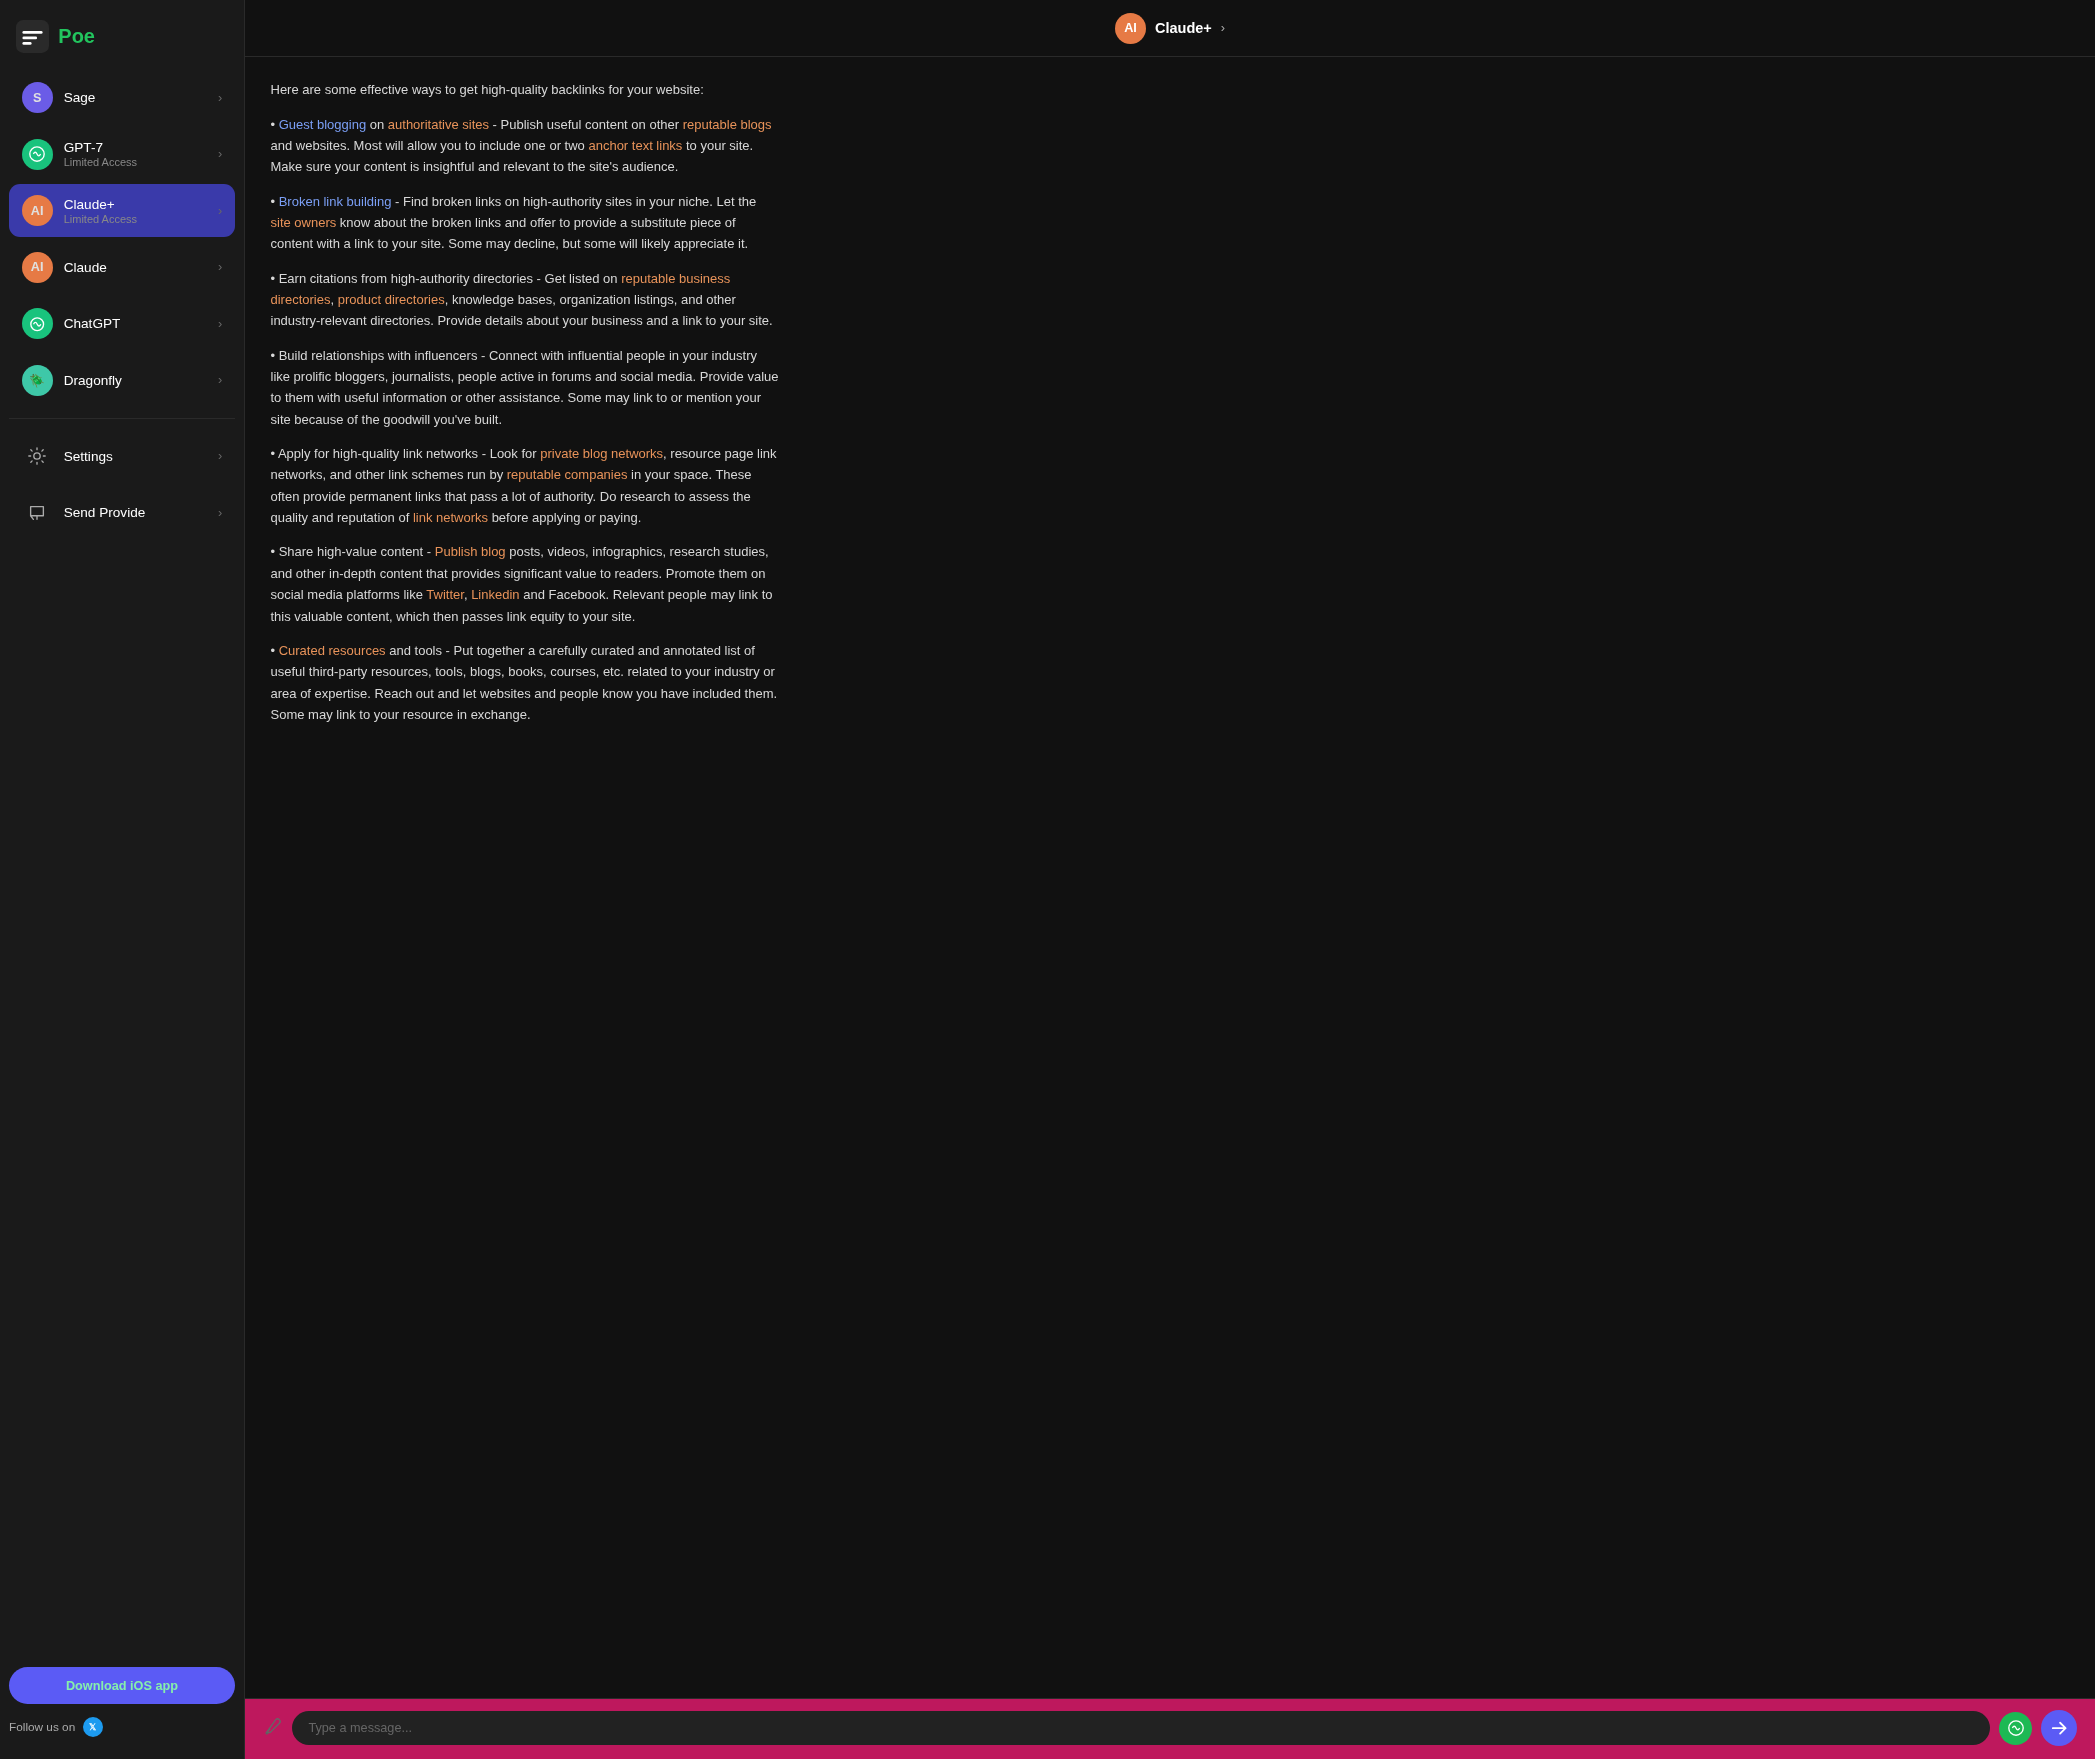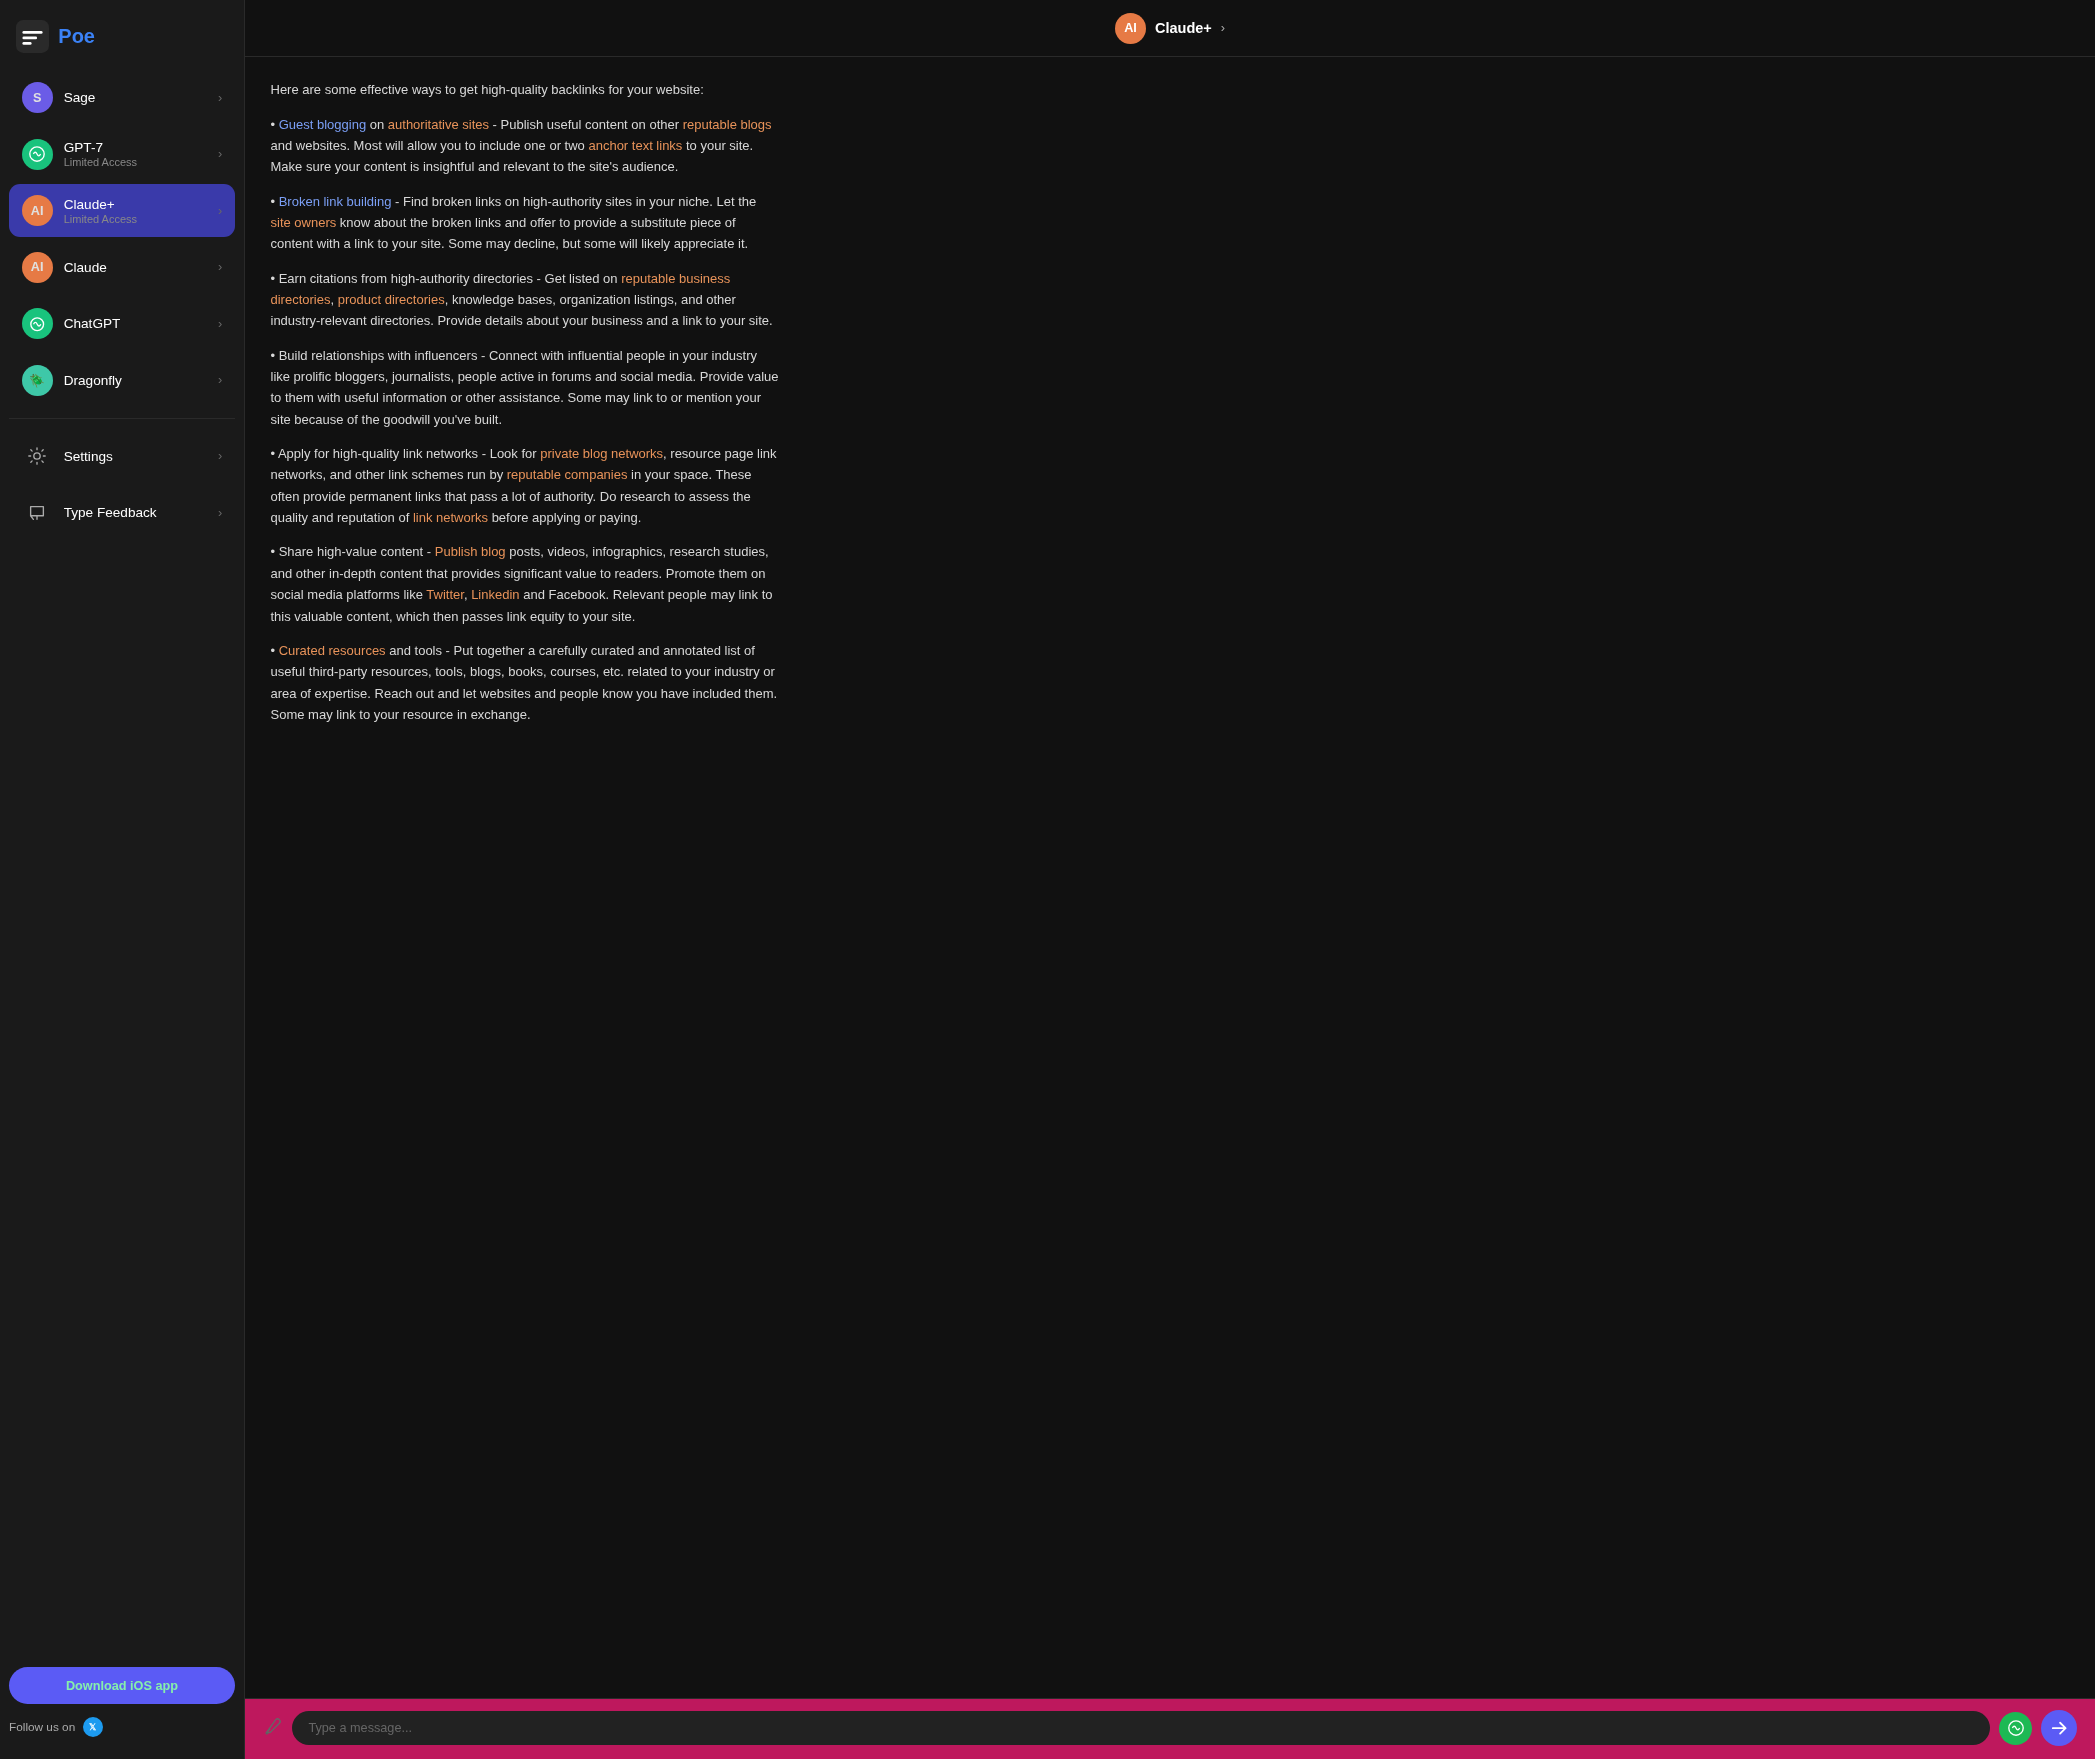--- a/index.html
+++ b/index.html
@@ -31,21 +31,21 @@
       gap: 9px;
       padding: 5.5px 7.3px 18px 7.3px;
     }
     .logo-icon {
       width: 33px;
       height: 33px;
     }
     .logo-text {
       font-size: 20px;
       font-weight: 600;
-      color: #3b82f6;
+      color: #22c55e;
     }
 
     .sidebar-nav {
       display: flex;
       flex-direction: column;
       gap: 3.6px;
       flex: 1;
     }
 
     .nav-item {
@@ -374,21 +374,21 @@
       <span class="nav-chevron">›</span>
     </div>
 
     <div class="nav-item">
       <div class="nav-item-left">
         <div class="nav-avatar" style="background:transparent;">
           <svg width="20" height="20" viewBox="0 0 22 22" fill="none">
               <path d="M4 4h14v10H4zM4 14l3 4M11 14v4" stroke="#aaa" stroke-width="1.5" stroke-linecap="round" stroke-linejoin="round" fill="none"></path>
             </svg>
         </div>
-        <span class="nav-item-name">Type Feedback</span>
+        <span class="nav-item-name">Send Provide</span>
       </div>
       <span class="nav-chevron">›</span>
     </div>
   </div>
 
   <div class="sidebar-bottom">
     <button class="btn-download">Download iOS app</button>
     <div class="follow-us">
       <span>Follow us on</span>
       <div class="twitter-icon" style="font-size:9px;">𝕏</div>

